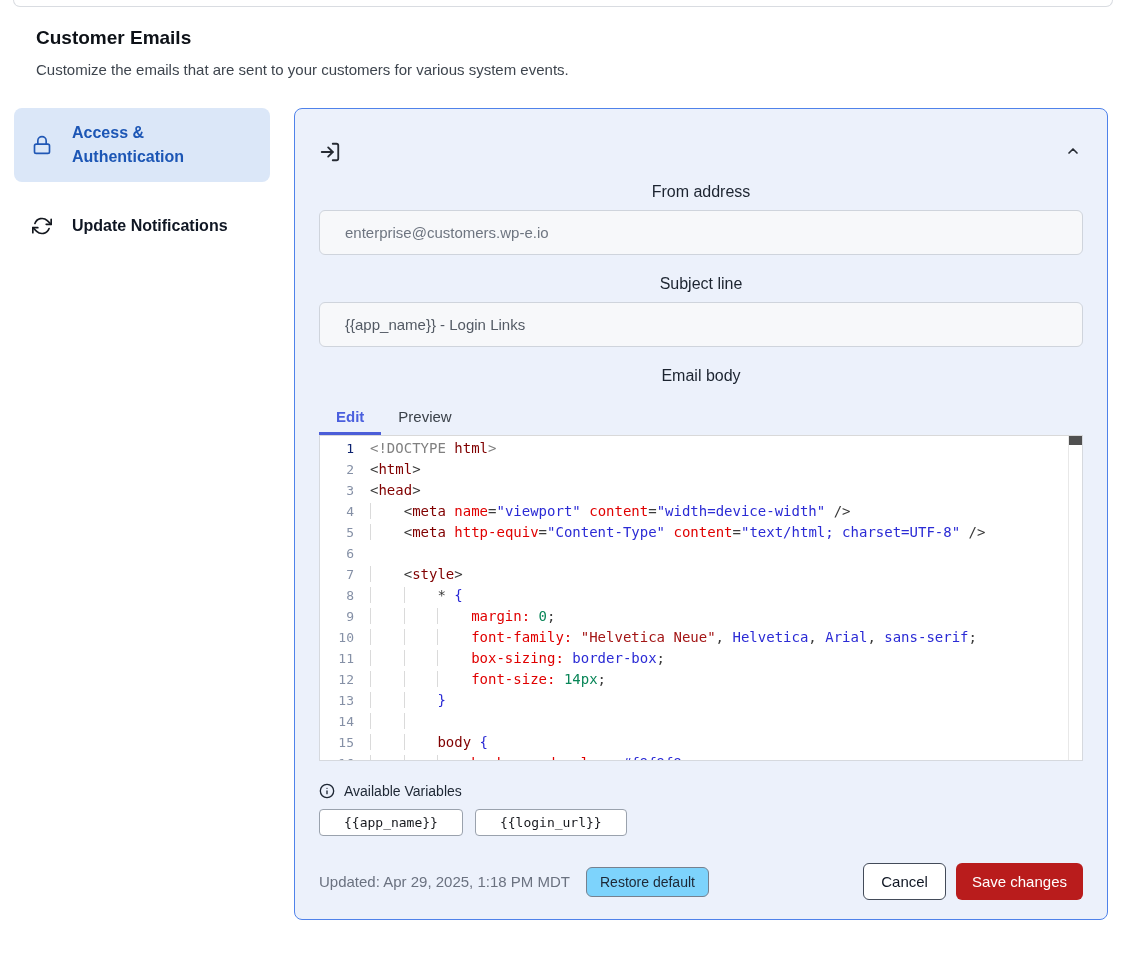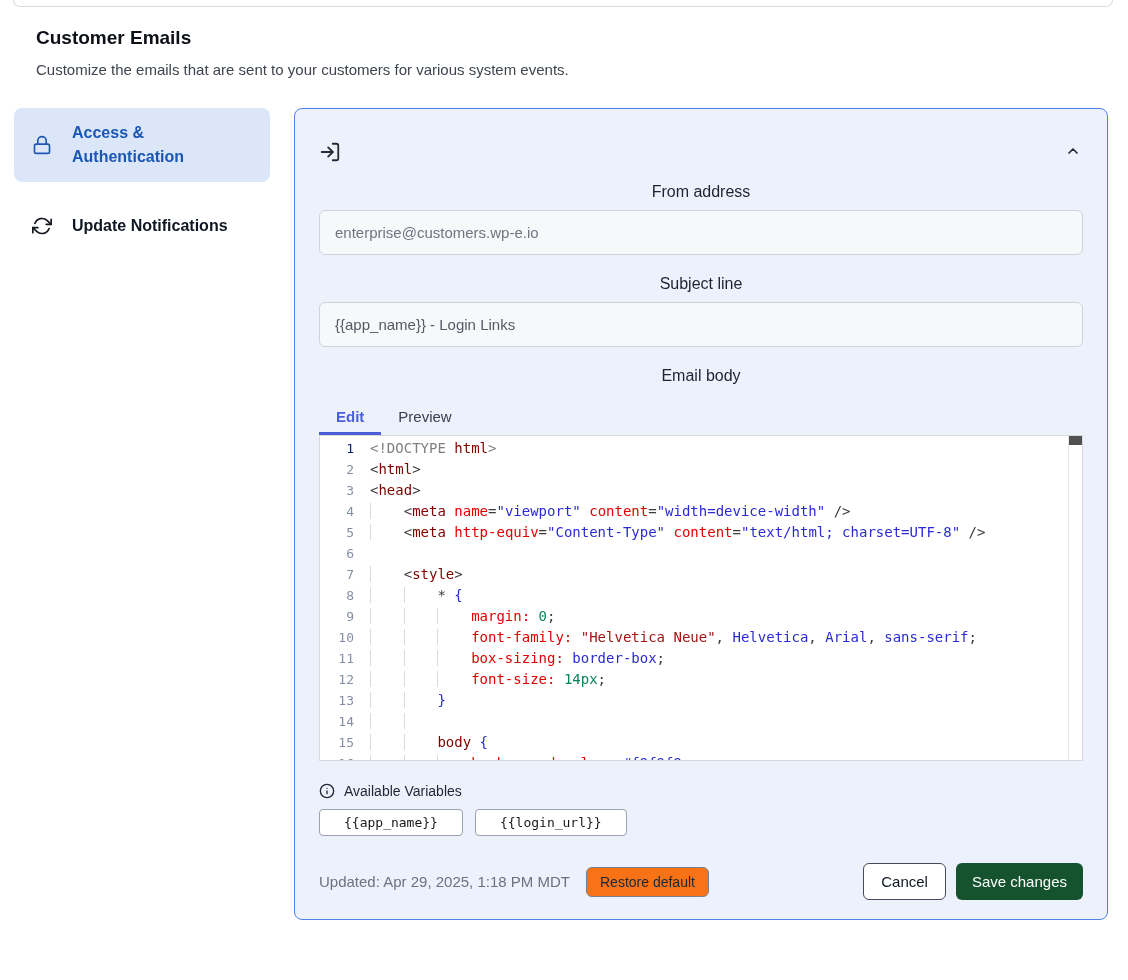--- a/index.html
+++ b/index.html
@@ -46,21 +46,21 @@
   .hdr-sub { font-size:15px; color:#59616e; line-height:22px; margin-top:2px; }
   .chevron-btn {
     margin-left:auto; margin-top:8px; background:none; border:none; padding:0;
     width:18px; height:18px; color:#262b33; cursor:pointer; flex:none;
   }
   .chevron-btn svg { width:16px; height:16px; display:block; }
 
   .field-label { margin:20px 0 9px; font-size:16px; color:#1c2430;text-align:center; }
   .text-input {
     width:100%; height:45px; background:#f7f8fa; border:1px solid #cfd4dc;
-    border-radius:6px; padding:0 15px; font-size:15px;
+    border-radius:6px; padding:0 25px; font-size:15px;
     font-family:"Liberation Sans", sans-serif; outline:none;
   }
   .text-input.from { color:#6e7580; }
   .text-input.subject { color:#535a64; }
 
   
   .tabs { display:flex; margin-top:13px; }
   .tab {
     height:37px; display:flex; align-items:center; padding:0 17px;
     background:none; border:none; font-size:15px; color:#3a4149;
@@ -110,30 +110,30 @@
     background:#ffffff; border:1px solid #9aa2ad; border-radius:4px;
     padding:5px 24px; font-family:"DejaVu Sans Mono", monospace;
     font-size:13px; color:#16181d; cursor:pointer;
   }
 
   
   .card-footer { margin-top:27px; display:flex; align-items:center; }
   .updated { font-size:15px; color:#6b7280; }
   .btn { font-family:"Liberation Sans", sans-serif; cursor:pointer; border-radius:6px; }
   .restore-btn {
-    margin-left:16px; background:#f97316; border:1px solid #76818f;
+    margin-left:16px; background:#7dd3fc; border:1px solid #76818f;
     padding:6px 13px; font-size:14px; color:#1d2735;
   }
   .footer-spacer { flex:1; }
   .cancel-btn {
     background:#ffffff; border:1px solid #434b59;
     padding:9px 17px; font-size:15px; color:#0f1623;
   }
   .save-btn {
-    margin-left:10px; background:#14532d; border:none;
+    margin-left:10px; background:#b91c1c; border:none;
     padding:10px 16px; font-size:15px; color:#ffffff;
   }
 </style>
 </head>
 <body>
 
 <div class="top-sliver"></div>
 
 <h1 class="page-title">Customer Emails</h1>
 <p class="page-subtitle">Customize the emails that are sent to your customers for various system events.</p>

